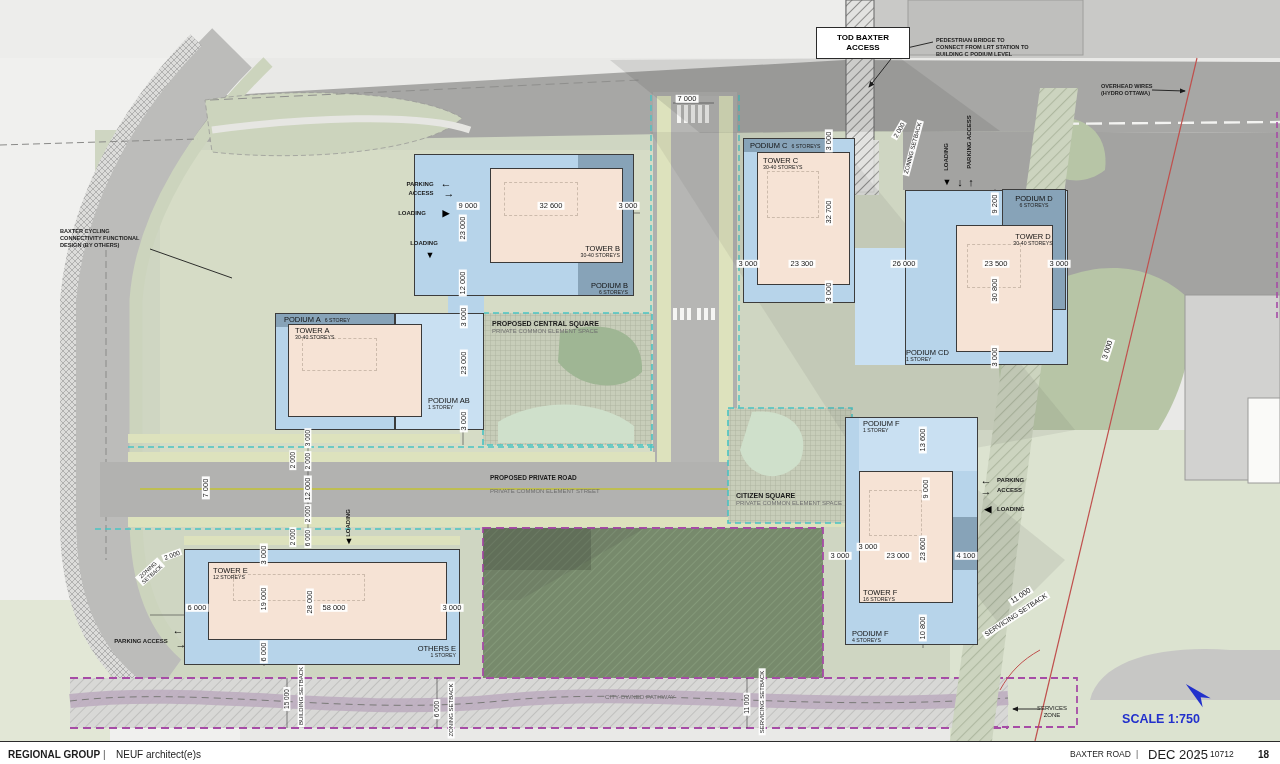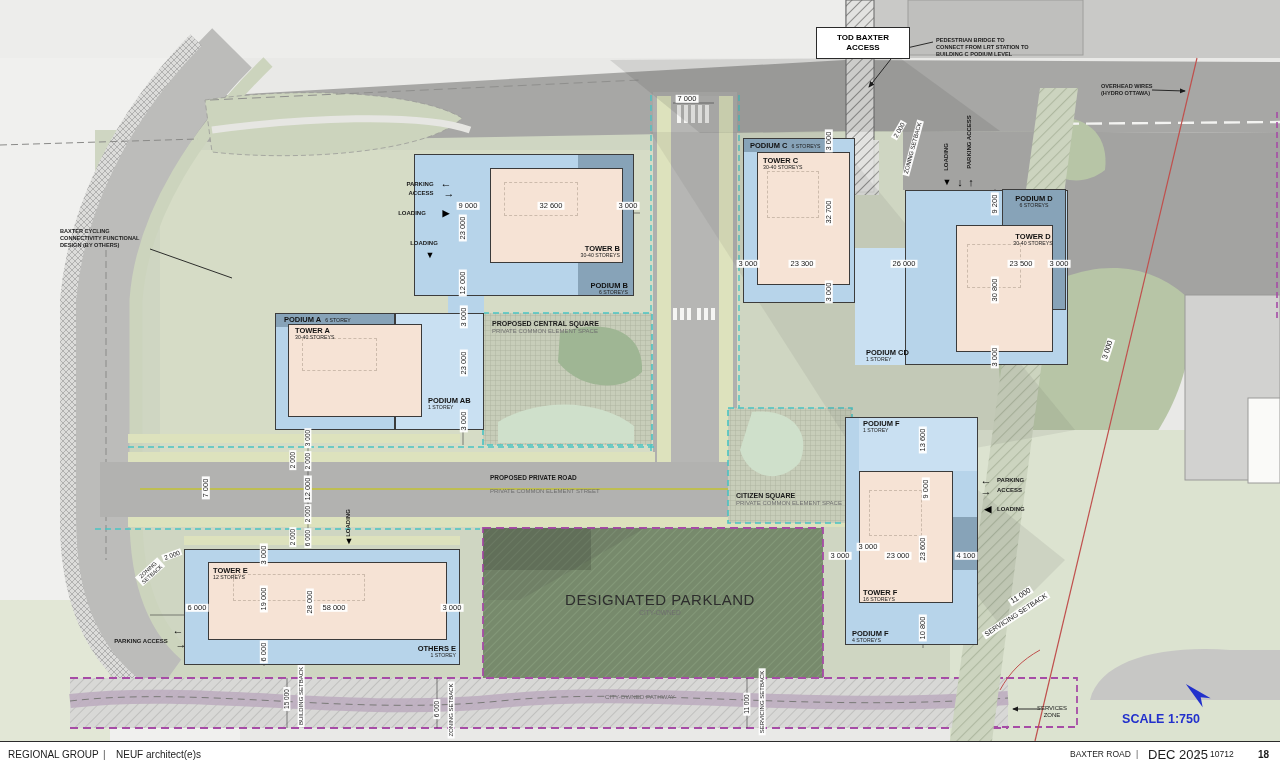--- a/index.html
+++ b/index.html
@@ -18,21 +18,21 @@
   
   .blk{position:absolute;box-sizing:border-box;border:1.3px solid #3c3c3c;z-index:10;}
   .pod{background:#b7d4ea;}
   .podl{background:#c9e0f2;}
   .podd{background:#87a3b8;}
   .noborder{border:none;}
   .tw{background:#f6e3d5;border:1.4px solid #3a3a3a;z-index:12;}
   .tw::after{content:"";position:absolute;left:10%;top:14%;width:55%;height:34%;
              border:1px dashed #c3b2a2;opacity:.8;}
   .bl{z-index:31;}
-  .bname{font-weight:bold;font-size:7.5px;color:#111;}
+  .bname{font-weight:normal;font-size:7.5px;color:#111;}
   .bsub{font-size:5.2px;color:#222;}
   .inline-sub{font-size:5.2px;font-weight:normal;margin-left:4px;}
   .arr{position:absolute;transform:translate(-50%,-50%);font-weight:bold;color:#000;z-index:32;}
   .tri{font-size:9px;}
   .thick{font-size:11px;}
   .vsml{font-size:6px;background:rgba(255,255,255,.95);padding:0 2px;}
   
   #todbox{position:absolute;left:816px;top:27px;width:92px;height:30px;background:#fff;
           border:1.6px solid #2a2a2a;z-index:33;display:flex;align-items:center;justify-content:center;
           font-weight:bold;font-size:8px;text-align:center;line-height:1.2;}
@@ -293,21 +293,21 @@
       <div class="bsub">30-40 STOREYS</div>
 </div>
 <div class="lbl bl" style="left:1034px;top:202px;text-align:center">
   <div class="bname">PODIUM D</div>
       <div class="bsub">6 STOREYS</div>
 </div>
 <div class="lbl bl" style="left:1033px;top:240px;text-align:center">
   <div class="bname">TOWER D</div>
       <div class="bsub">30-40 STOREYS</div>
 </div>
-<div class="lbl la bl" style="left:866px;top:356px">
+<div class="lbl la bl" style="left:906px;top:356px">
   <div class="bname">PODIUM CD</div>
       <div class="bsub">1 STOREY</div>
 </div>
 <div class="lbl la bl" style="left:863px;top:427px">
   <div class="bname">PODIUM F</div>
       <div class="bsub">1 STOREY</div>
 </div>
 <div class="lbl la bl" style="left:863px;top:596px">
   <div class="bname">TOWER F</div>
       <div class="bsub">16 STOREYS</div>
@@ -329,24 +329,20 @@
   <div style="font-weight:bold;font-size:7px">PROPOSED CENTRAL SQUARE</div>
   <div class="sub" style="font-size:6px">PRIVATE COMMON ELEMENT SPACE</div>
 </div>
 <div class="lbl la" style="left:490px;top:484px">
   <div style="font-weight:bold;font-size:6.5px">PROPOSED PRIVATE ROAD</div>
   <div class="sub" style="font-size:6px;margin-top:7px">PRIVATE COMMON ELEMENT STREET</div>
 </div>
 <div class="lbl la" style="left:736px;top:499px">
   <div style="font-weight:bold;font-size:7px">CITIZEN SQUARE</div>
   <div class="sub" style="font-size:6px">PRIVATE COMMON ELEMENT SPACE</div>
-</div>
-<div class="lbl" style="left:660px;top:604px;text-align:center">
-  <div class="parkttl">DESIGNATED PARKLAND</div>
-  <div class="sub" style="font-size:6.5px">CITY-OWNED</div>
 </div>
 <div class="lbl sub" style="left:640px;top:697px;font-size:6.2px">CITY-OWNED PATHWAY</div>
 <div class="lbl pre" style="left:1052px;top:712px;font-size:6px;text-align:center">SERVICES
 ZONE</div>
 <div class="lbl scalet" style="left:1161px;top:719px">SCALE 1:750</div>
 
 <div id="todbox" class="pre">TOD BAXTER
 ACCESS</div>
 <div class="lbl la note pre" style="left:936px;top:47px">PEDESTRIAN BRIDGE TO
 CONNECT FROM LRT STATION TO
@@ -397,21 +393,21 @@
 
 <div class="lbl dim" style="left:464px;top:317px;--r:-90deg">3 000</div>
 <div class="lbl dim" style="left:464px;top:363px;--r:-90deg">23 000</div>
 <div class="lbl dim" style="left:464px;top:421px;--r:-90deg">3 000</div>
 
 <div class="lbl dim" style="left:829px;top:141px;--r:-90deg">3 000</div>
 <div class="lbl dim" style="left:829px;top:212px;--r:-90deg">32 700</div>
 <div class="lbl dim" style="left:748px;top:264px">3 000</div>
 <div class="lbl dim" style="left:802px;top:264px">23 300</div>
 <div class="lbl dim" style="left:904px;top:264px">26 000</div>
-<div class="lbl dim" style="left:1021px;top:264px">23 500</div>
+<div class="lbl dim" style="left:996px;top:264px">23 500</div>
 <div class="lbl dim" style="left:1059px;top:264px">3 000</div>
 <div class="lbl dim" style="left:829px;top:292px;--r:-90deg">3 000</div>
 <div class="lbl dim" style="left:995px;top:204px;--r:-90deg">9 200</div>
 <div class="lbl dim" style="left:995px;top:290px;--r:-90deg">30 800</div>
 <div class="lbl dim" style="left:995px;top:357px;--r:-90deg">3 000</div>
 <div class="lbl dim" style="left:1108px;top:350px;--r:-72deg">3 000</div>
 
 <div class="lbl dim" style="left:206px;top:488px;--r:-90deg">7 000</div>
 <div class="lbl dim" style="left:308px;top:438px;--r:-90deg;font-size:6.5px">3 000</div>
 <div class="lbl dim" style="left:293px;top:460px;--r:-90deg;font-size:6.5px">2 000</div>
@@ -448,21 +444,21 @@
 <div class="lbl vsml" style="left:451px;top:710px;--r:-90deg">ZONING SETBACK</div>
 <div class="lbl dim" style="left:747px;top:704px;--r:-90deg;font-size:6.5px">11 000</div>
 <div class="lbl vsml" style="left:762px;top:702px;--r:-90deg">SERVICING SETBACK</div>
 
 <div class="lbl dim" style="left:1021px;top:596px;--r:-33deg">11 000</div>
 <div class="lbl vsml" style="left:1016px;top:615px;--r:-33deg;font-size:7px">SERVICING SETBACK</div>
 
 <div class="lbl vsml" style="left:913px;top:148px;--r:-75deg">ZONING SETBACK</div>
 
 <div id="titlebar">
-  <span class="tbl" style="left:8px;font-weight:normal;font-size:10px">REGIONAL GROUP</span>
+  <span class="tbl" style="left:8px;font-weight:bold;font-size:10px">REGIONAL GROUP</span>
   <span class="tbl" style="left:103px;font-size:10px;color:#555">|</span>
   <span class="tbl" style="left:116px;font-size:10px">NEUF architect(e)s</span>
   <span class="tbl" style="left:1070px;font-size:8.5px">BAXTER ROAD</span>
   <span class="tbl" style="left:1136px;font-size:8.5px;color:#555">|</span>
   <span class="tbl" style="left:1148px;font-size:13px">DEC 2025</span>
   <span class="tbl" style="left:1197px;font-size:8.5px;color:#555">|</span>
   <span class="tbl" style="left:1210px;font-size:8.5px">10712</span>
   <span class="tbl" style="left:1258px;font-weight:bold;font-size:10px">18</span>
 </div>
 

